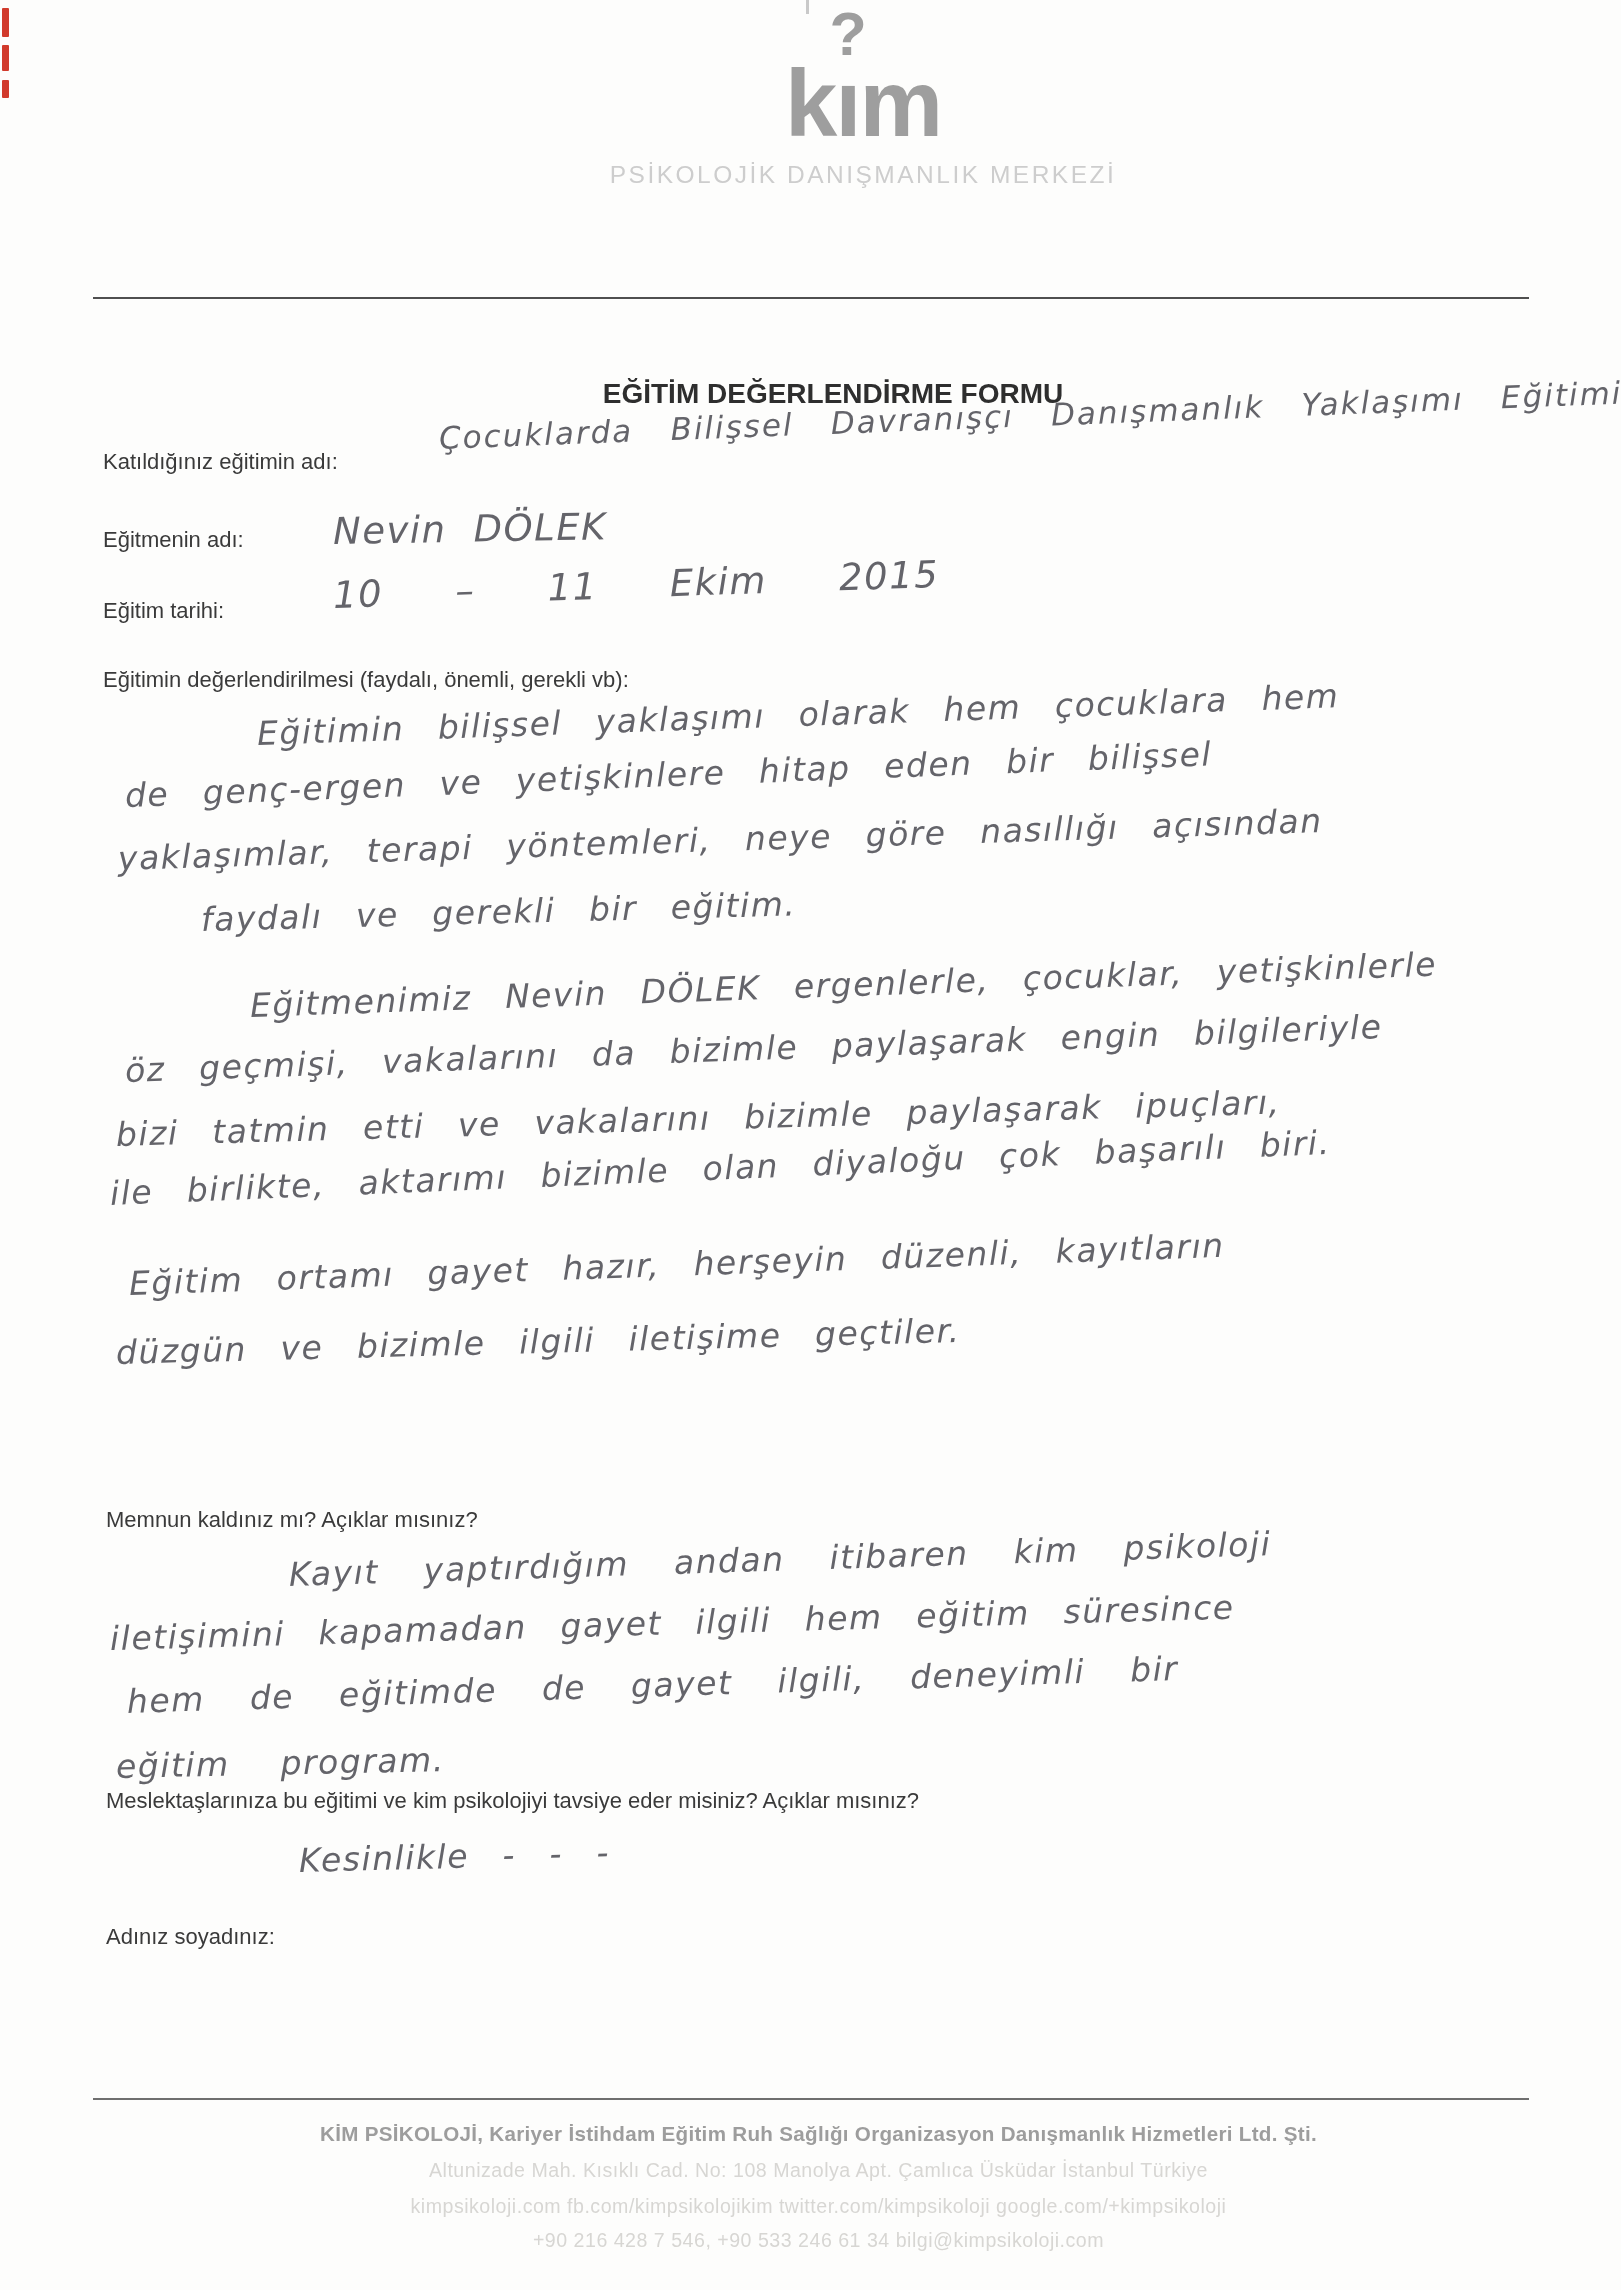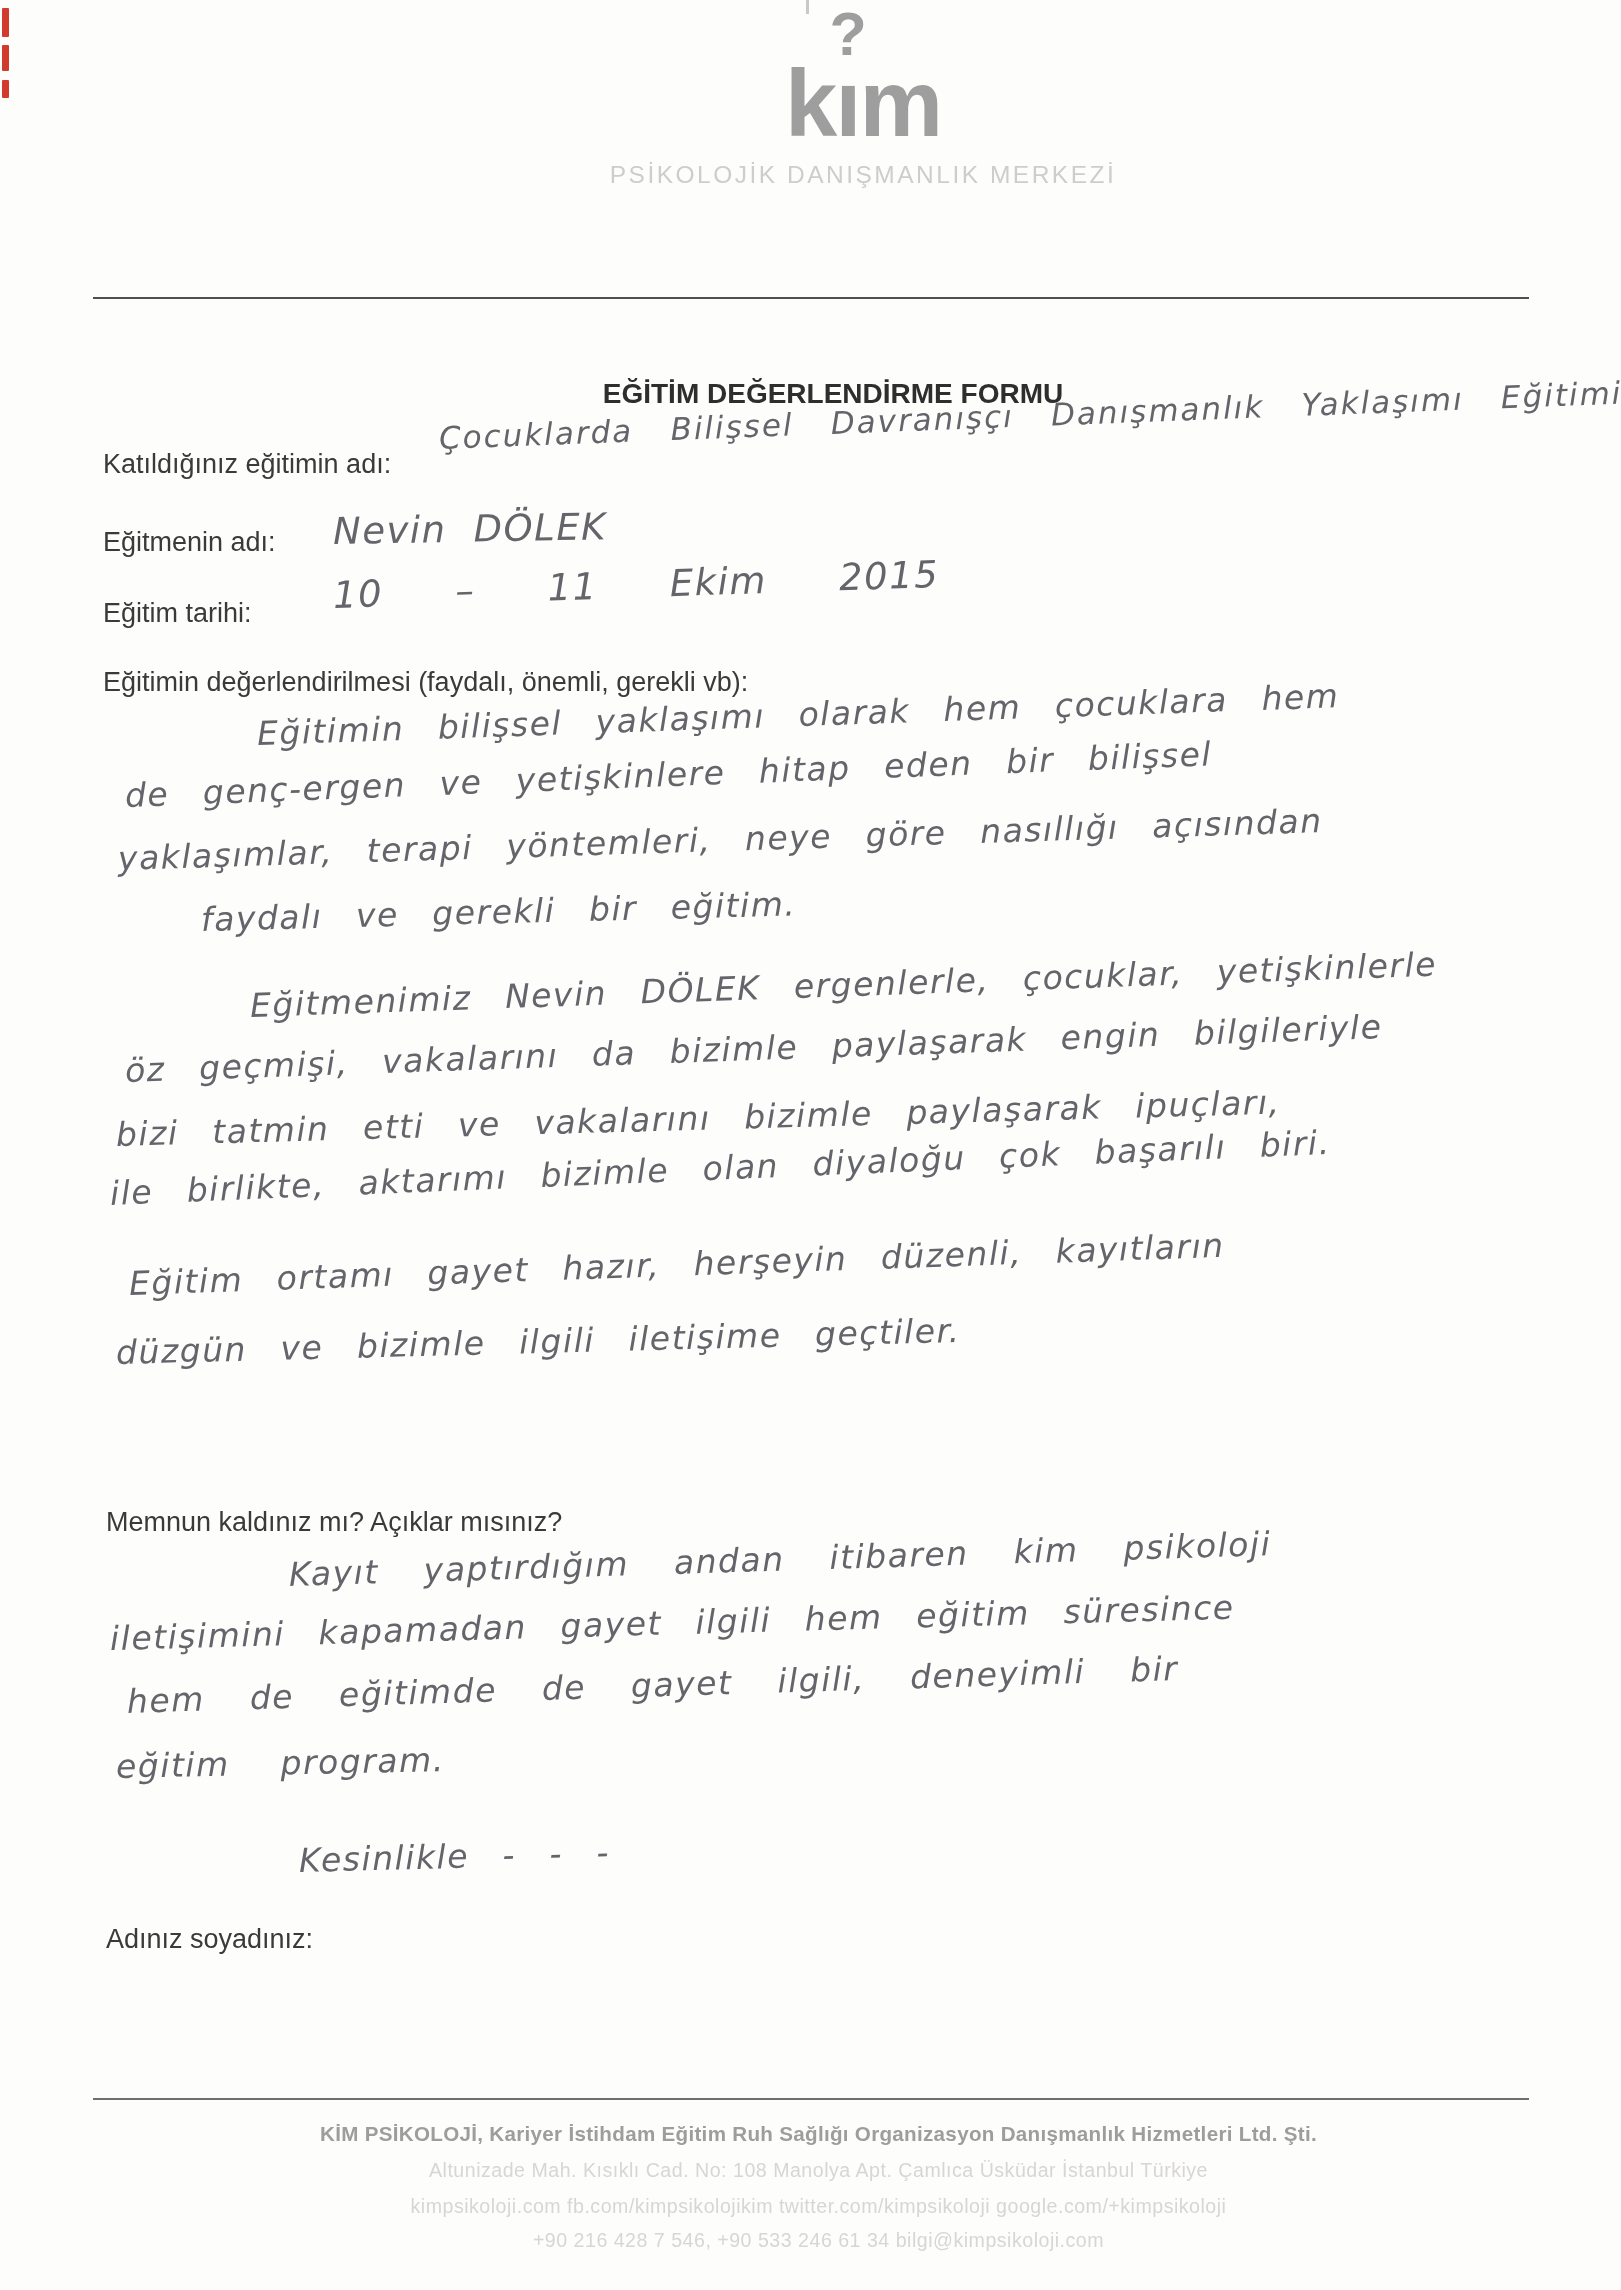--- a/index.html
+++ b/index.html
@@ -22,21 +22,21 @@
   .wordmark .i-stem{display:inline-block;}
   .wordmark .qmark{position:absolute;left:-5.9px;top:-53px;font-size:61px;font-weight:bold;color:#9e9e9e;letter-spacing:0;}
   .brand{font-size:29px;letter-spacing:8.8px;color:#aeaeae;margin-top:2px;}
   .tagline{font-size:24.5px;letter-spacing:2.5px;color:#cdcdcd;margin-top:9.8px;}
 
   .rule{position:absolute;left:93px;width:1436px;height:2px;background:#4f4f4f;}
   .rule.light{background:#6f6f6f;}
 
   .form-title{position:absolute;top:378px;left:45px;width:1576px;text-align:center;font-size:28px;font-weight:bold;color:#2e2e2e;}
 
-  .label{position:absolute;font-size:27px;color:#3a3a3a;white-space:nowrap;}
+  .label{position:absolute;font-size:22px;color:#3a3a3a;white-space:nowrap;}
 
   
   .hw{
     position:absolute;
     font-family:"DejaVu Sans", sans-serif;
     font-style:italic;
     color:#64646a;
     font-size:33px;
     letter-spacing:1.5px;
     word-spacing:21.6px;
@@ -96,20 +96,21 @@
 
   <div class="hw" style="top:1264px;left:129px;transform:rotate(-2deg);">Eğitim ortamı gayet hazır, herşeyin düzenli, kayıtların</div>
   <div class="hw" style="top:1333px;left:116px;transform:rotate(-1.5deg);">düzgün ve bizimle ilgili iletişime geçtiler.</div>
 
   <div class="label" style="top:1507px;left:106px;">Memnun kaldınız mı? Açıklar mısınız?</div>
   <div class="hw" style="top:1555px;left:289px;word-spacing:33px;transform:rotate(-1.8deg);">Kayıt yaptırdığım andan itibaren kim psikoloji</div>
   <div class="hw" style="top:1619px;left:110px;transform:rotate(-1.6deg);">iletişimini kapamadan gayet ilgili hem eğitim süresince</div>
   <div class="hw" style="top:1682px;left:127px;word-spacing:33px;transform:rotate(-1.8deg);">hem de eğitimde de gayet ilgili, deneyimli bir</div>
   <div class="hw" style="top:1747px;left:116px;word-spacing:39px;transform:rotate(-1.2deg);">eğitim program.</div>
 
+  <div class="label" style="top:1788px;left:106px;">Meslektaşlarınıza bu eğitimi ve kim psikolojiyi tavsiye eder misiniz? Açıklar mısınız?</div>
   <div class="hw" style="top:1841px;left:299px;transform:rotate(-1.5deg);">Kesinlikle - - -</div>
 
   <div class="label" style="top:1924px;left:106px;">Adınız soyadınız:</div>
 
   <div class="rule light" style="top:2098px;"></div>
 
   <div class="footer-line footer-company" style="top:2122px;">KİM PSİKOLOJİ, Kariyer İstihdam Eğitim Ruh Sağlığı Organizasyon Danışmanlık Hizmetleri Ltd. Şti.</div>
   <div class="footer-line footer-faint" style="top:2159px;">Altunizade Mah.   Kısıklı Cad.   No: 108   Manolya Apt.   Çamlıca   Üsküdar   İstanbul   Türkiye</div>
   <div class="footer-line footer-faint" style="top:2195px;">kimpsikoloji.com    fb.com/kimpsikolojikim    twitter.com/kimpsikoloji    google.com/+kimpsikoloji</div>
   <div class="footer-line footer-faint" style="top:2229px;">+90 216 428 7 546,     +90 533 246 61 34      bilgi@kimpsikoloji.com</div>

